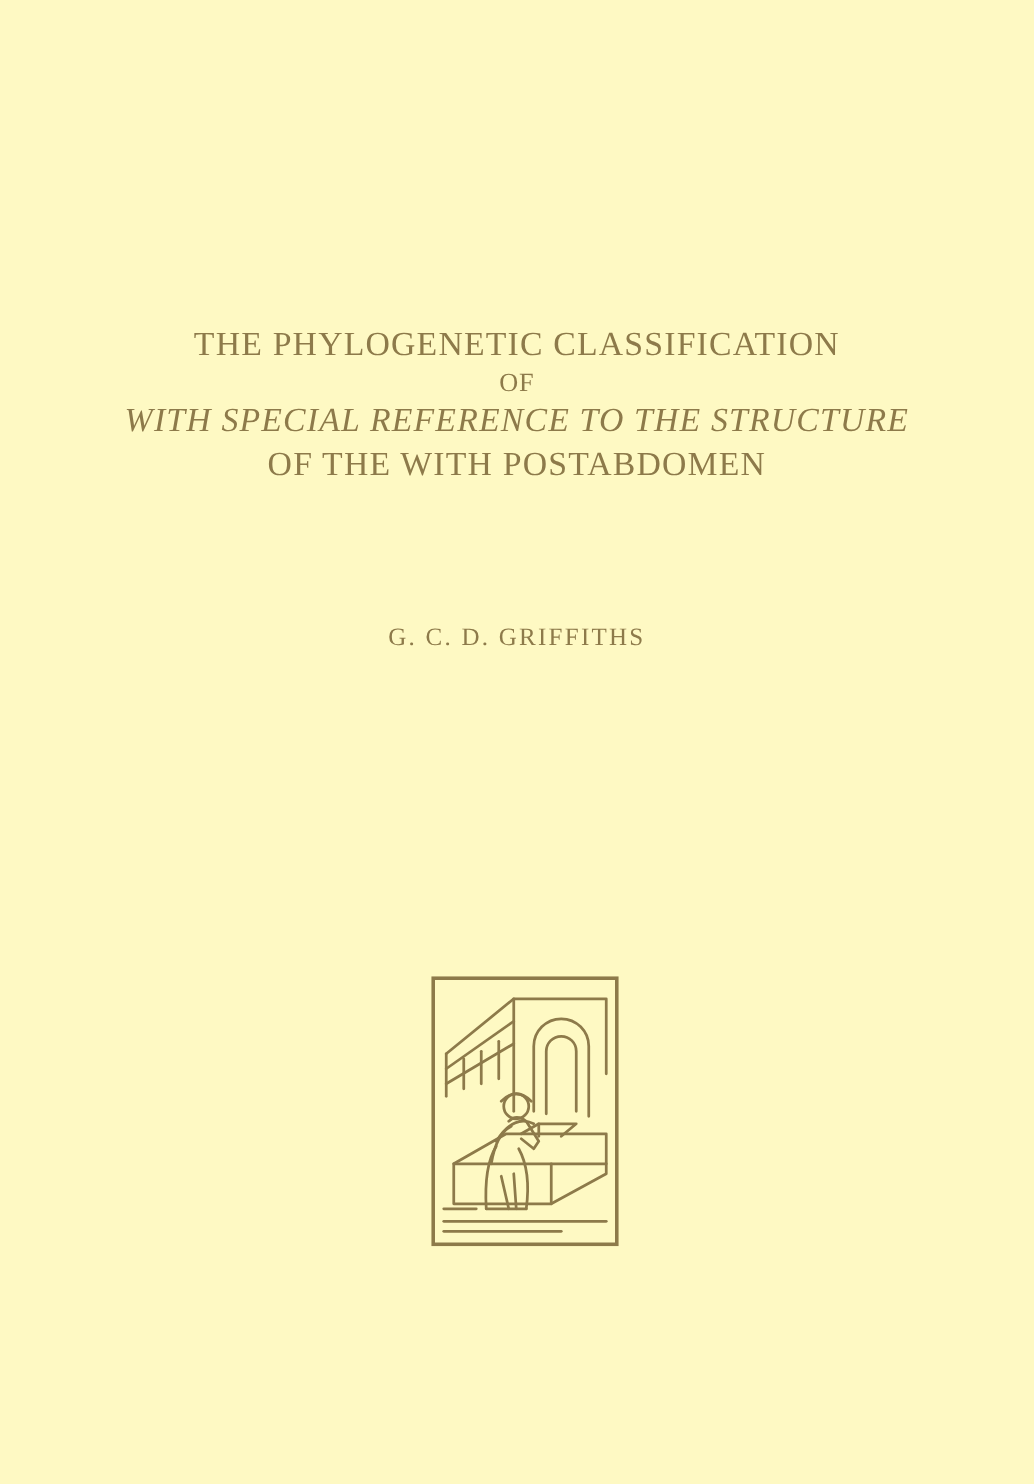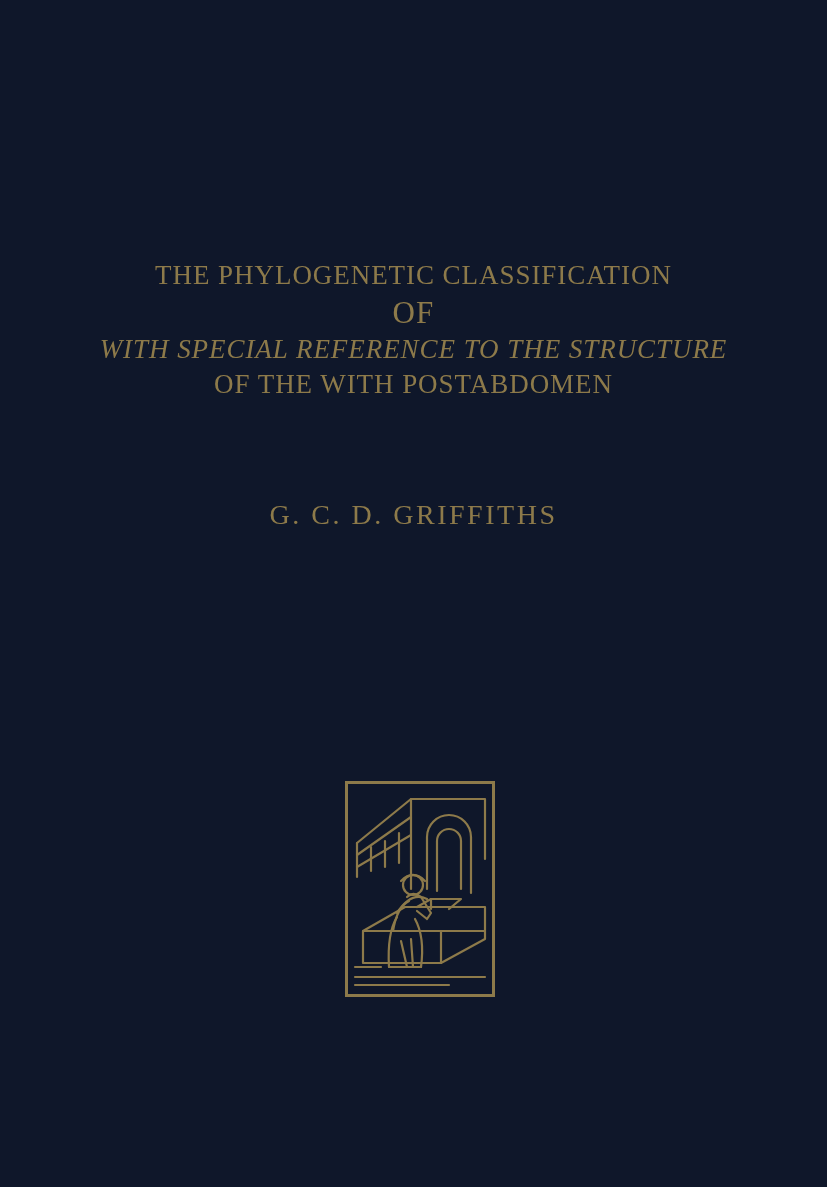--- a/index.html
+++ b/index.html
@@ -10,54 +10,54 @@
     width: 827px;
     height: 1187px;
     background: #8e5159;
     font-family: "Liberation Serif", serif;
     overflow: hidden;
   }
   .cover {
     position: relative;
     width: 827px;
     height: 1187px;
-    background: #0f172a;
+    background: #fef9c3;
     box-sizing: border-box;
   }
   .title-block {
     position: absolute;
     top: 258px;
     left: 0;
     width: 827px;
     text-align: center;
     color: #8d7a43;
   }
   .title-line {
     font-family: "Liberation Serif", serif;
     font-variant: small-caps;
     letter-spacing: 0.035em;
     color: #8d7a4a;
     line-height: 1.28;
     white-space: nowrap;
   }
   .tl-1 { font-size: 27px; }
-  .tl-2 { font-size: 31px; }
+  .tl-2 { font-size: 21px; }
   .tl-3 { font-size: 27px; }
   .tl-4 { font-size: 27px; font-style: italic; }
   .tl-5 { font-size: 27px; }
 
   .author {
     position: absolute;
     top: 499px;
     left: 0;
     width: 827px;
     text-align: center;
     font-family: "Liberation Serif", serif;
     font-variant: small-caps;
-    font-size: 28px;
+    font-size: 20px;
     letter-spacing: 0.09em;
     color: #8d7a4a;
     white-space: nowrap;
   }
 
   .logo {
     position: absolute;
     left: 345px;
     top: 781px;
     width: 150px;

